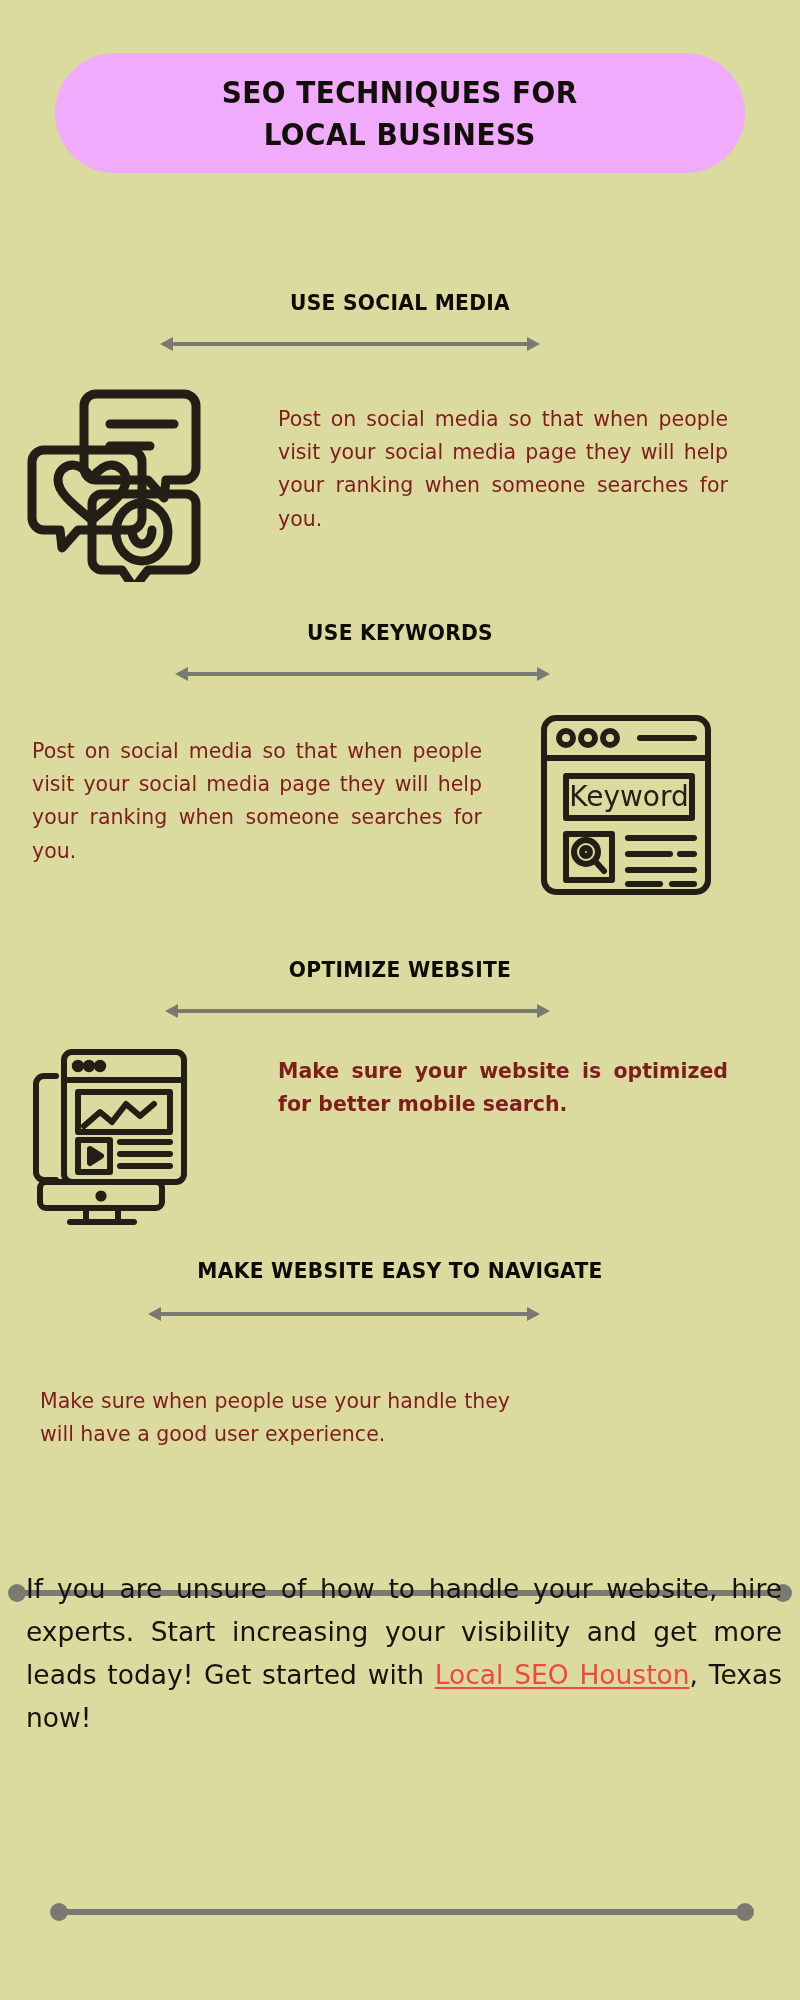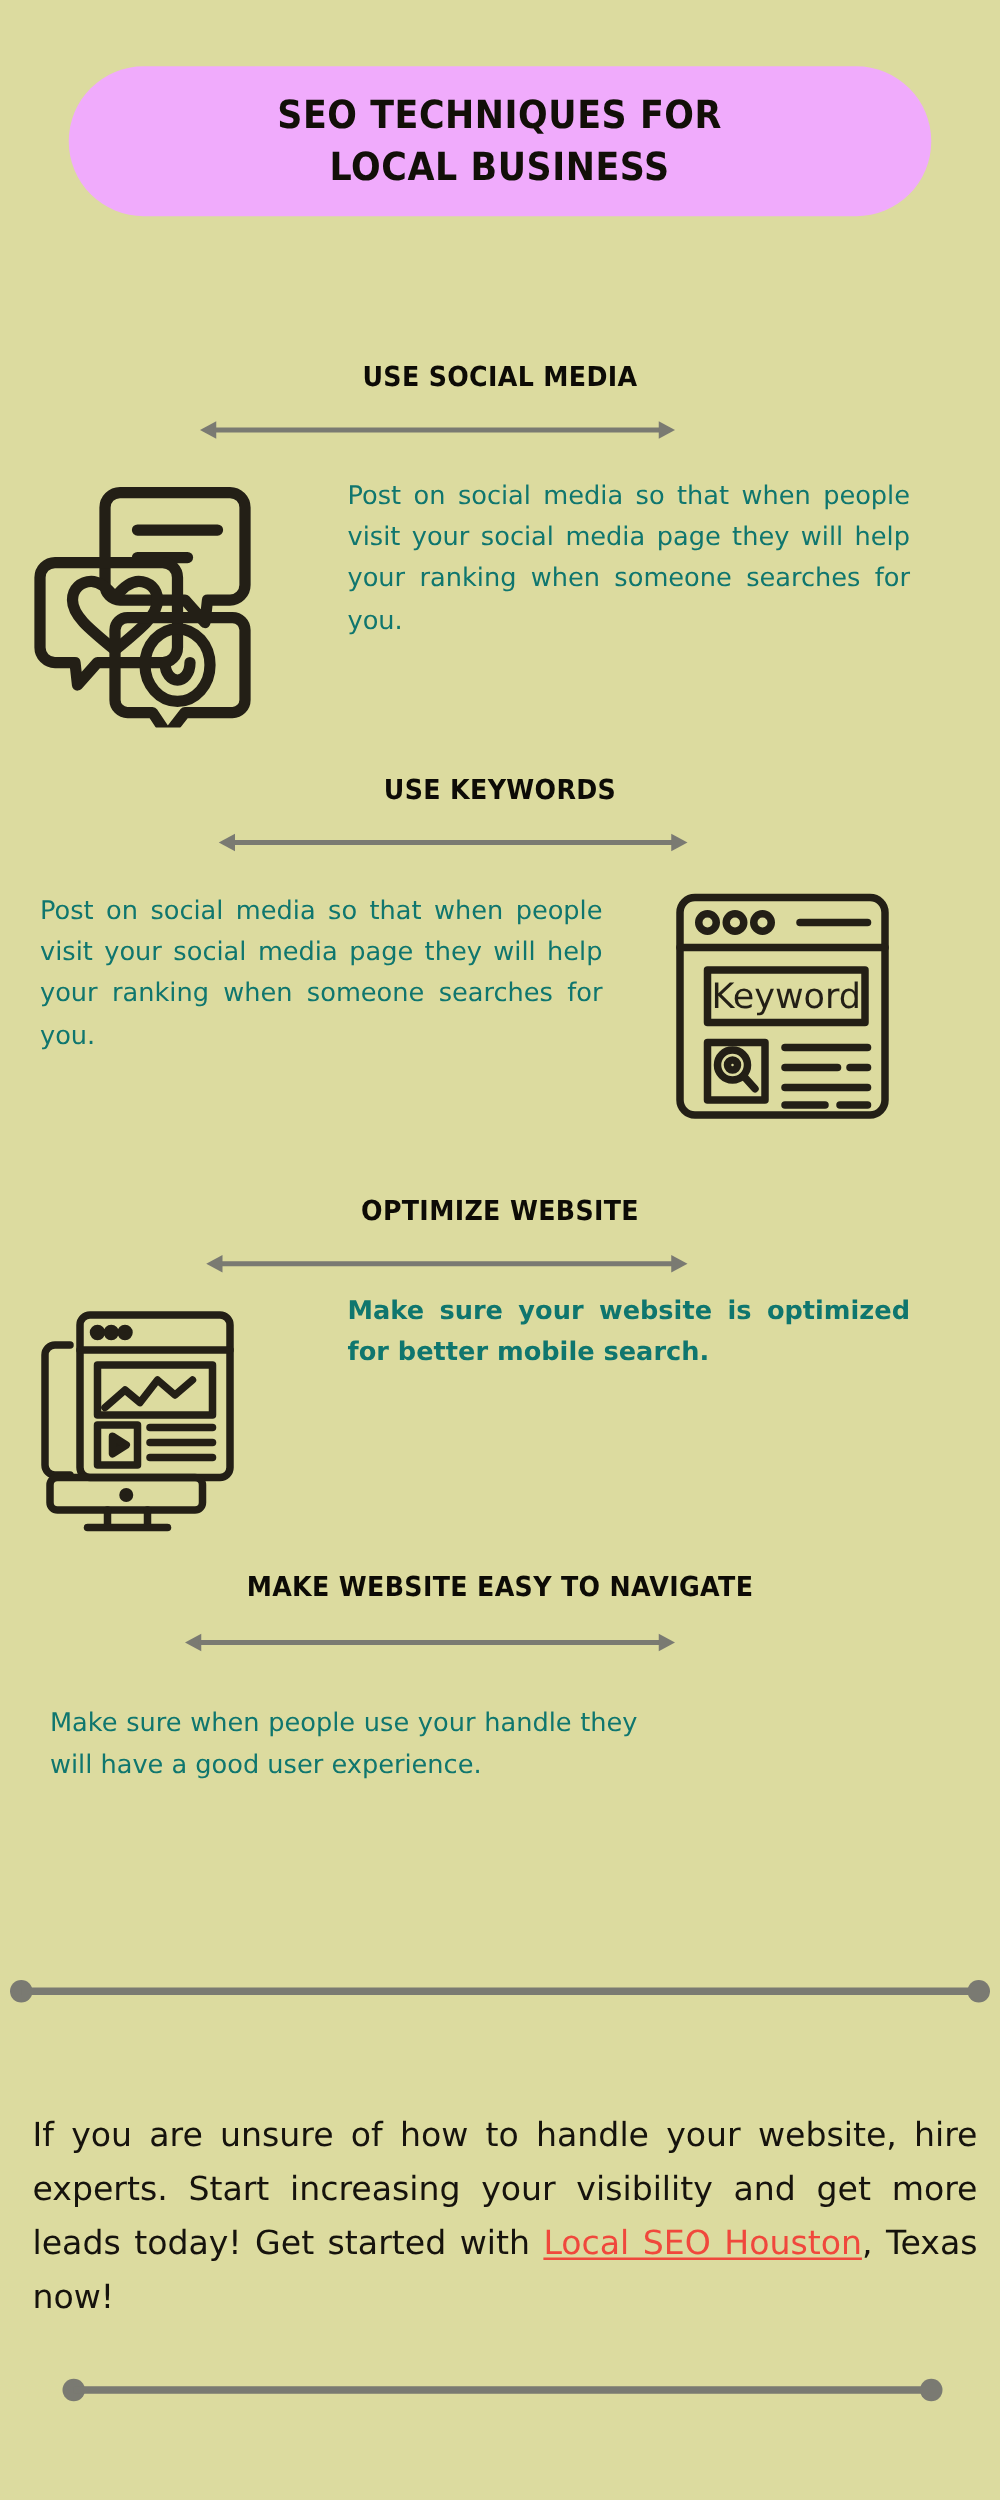--- a/index.html
+++ b/index.html
@@ -80,26 +80,27 @@
     width: 0; height: 0;
     border-top: 7px solid transparent;
     border-bottom: 7px solid transparent;
   }
   .arrow .head.left  { left: 0;  border-right: 13px solid #7a7a72; }
   .arrow .head.right { right: 0; border-left: 13px solid #7a7a72; }
 
   
   .body-text {
     position: absolute;
-    color: #0f766e;
+    color: #7f1d1d;
     font-family: "DejaVu Sans", sans-serif;
     font-size: 20.5px;
     line-height: 1.62;
     text-align: justify;
     text-justify: inter-word;
+    margin-top: 23px;
   }
 
   
   .icon-box { position: absolute; }
   .icon-box svg { display: block; width: 100%; height: 100%; }
 
   
   .divider {
     position: absolute;
     height: 18px;
@@ -118,21 +119,21 @@
     border-radius: 50%;
     background: #7a7a72;
   }
   .divider .cap.l { left: 0; }
   .divider .cap.r { right: 0; }
 
   
   .footer-text {
     position: absolute;
     left: 26px;
-    top: 1688px;
+    top: 1568px;
     width: 756px;
     color: #16130d;
     font-family: "DejaVu Sans", sans-serif;
     font-size: 26.5px;
     line-height: 1.62;
     text-align: justify;
     text-justify: inter-word;
   }
   .footer-text .seo-link {
     color: #f0483c;

